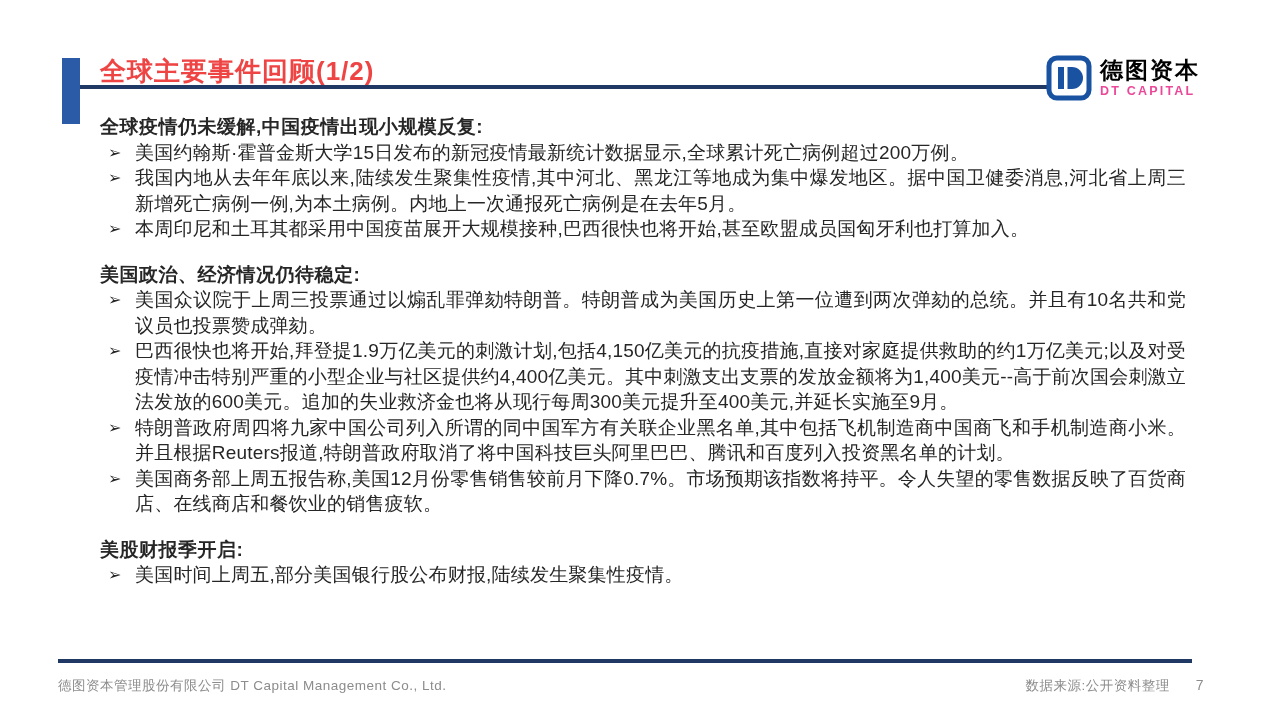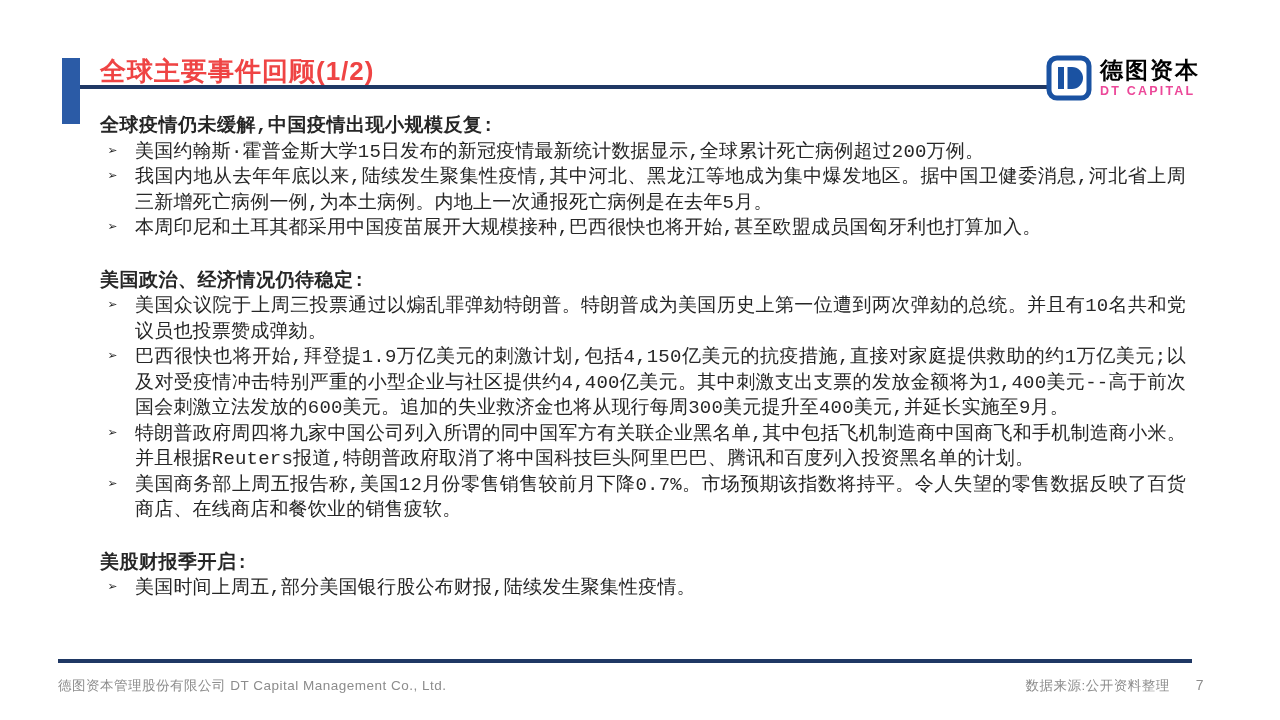--- a/index.html
+++ b/index.html
@@ -18,22 +18,22 @@
   }
   .title-rule{position:absolute;left:80px;top:85px;width:968px;height:4px;background:#1F3864;}
   .logo{position:absolute;left:1046px;top:55px;display:flex;align-items:center;gap:8px;}
   .logo-mark svg{display:block;}
   .logo-text{display:flex;flex-direction:column;line-height:1;}
   .logo-cn{font-size:23px;font-weight:bold;color:#000000;letter-spacing:2px;}
   .logo-en{font-size:12.5px;font-weight:bold;color:#ec4899;letter-spacing:2.2px;margin-top:3px;}
 
   
   .content{position:absolute;left:100px;top:114px;width:1086px;color:#262626;}
-  .section{margin:0;font-family:Liberation Mono, monospace;}
-  .section + .section{margin-top:27px;}
+  .section{margin:0;}
+  .section + .section{margin-top:20px;}
   .section-heading{
     margin:0;font-size:19px;font-weight:bold;color:#262626;line-height:25.5px;letter-spacing:.5px;
   }
   .bullet{display:flex;align-items:flex-start;padding-left:8px;}
   .bullet .marker{
     flex:0 0 27px;width:27px;font-size:16px;line-height:25.5px;color:#262626;
   }
   .bullet p{
     margin:0;font-size:19px;line-height:25.5px;text-align:justify;letter-spacing:.2px;
   }

